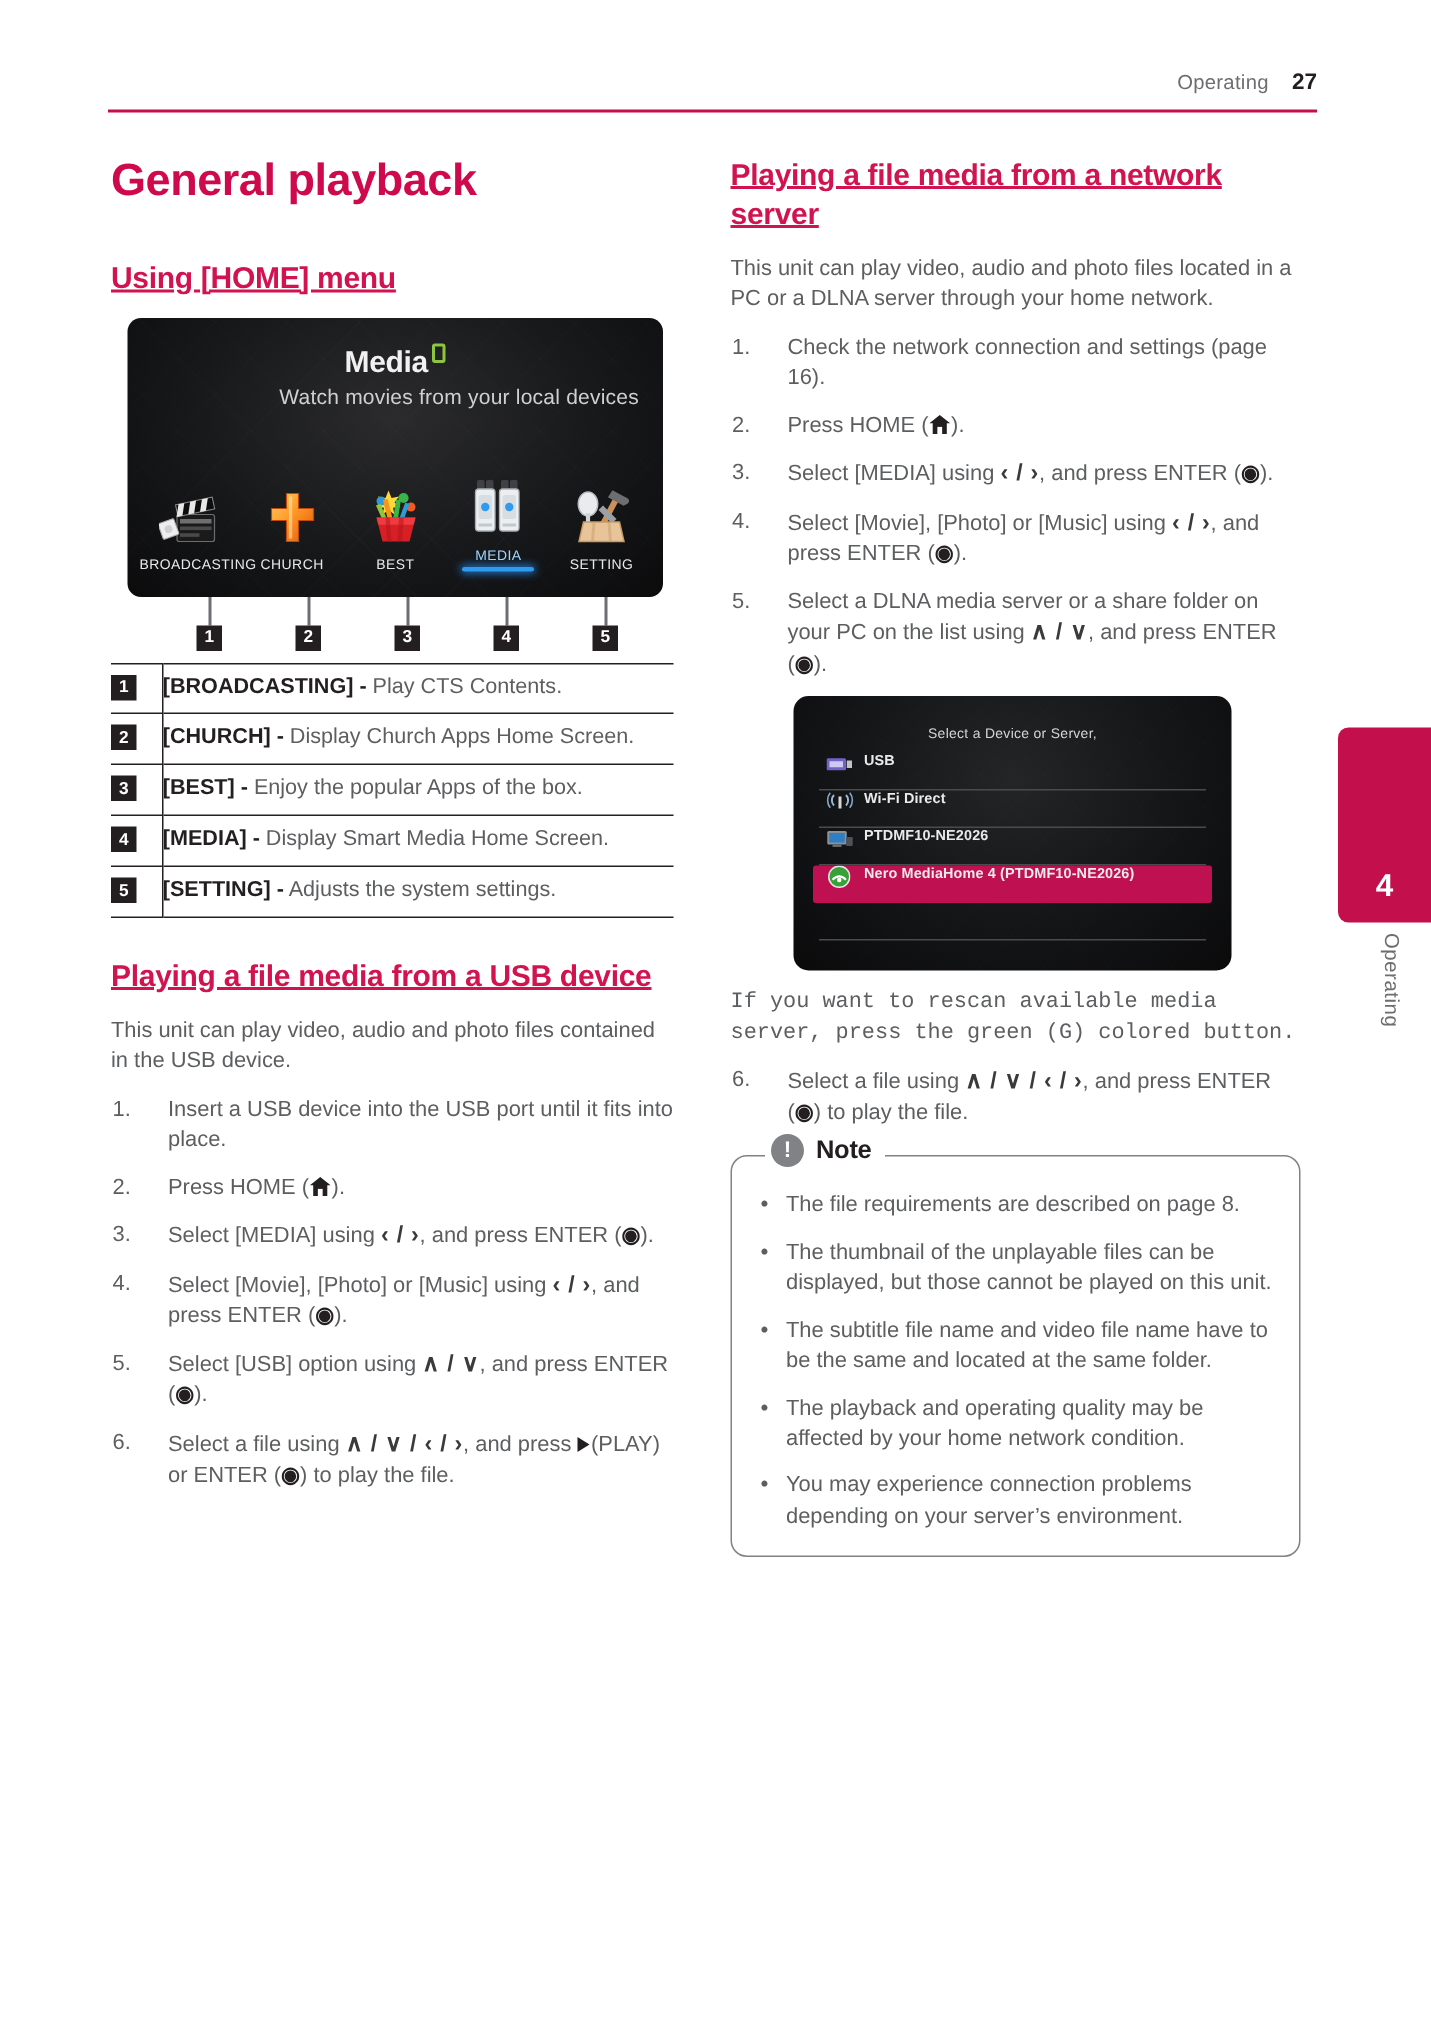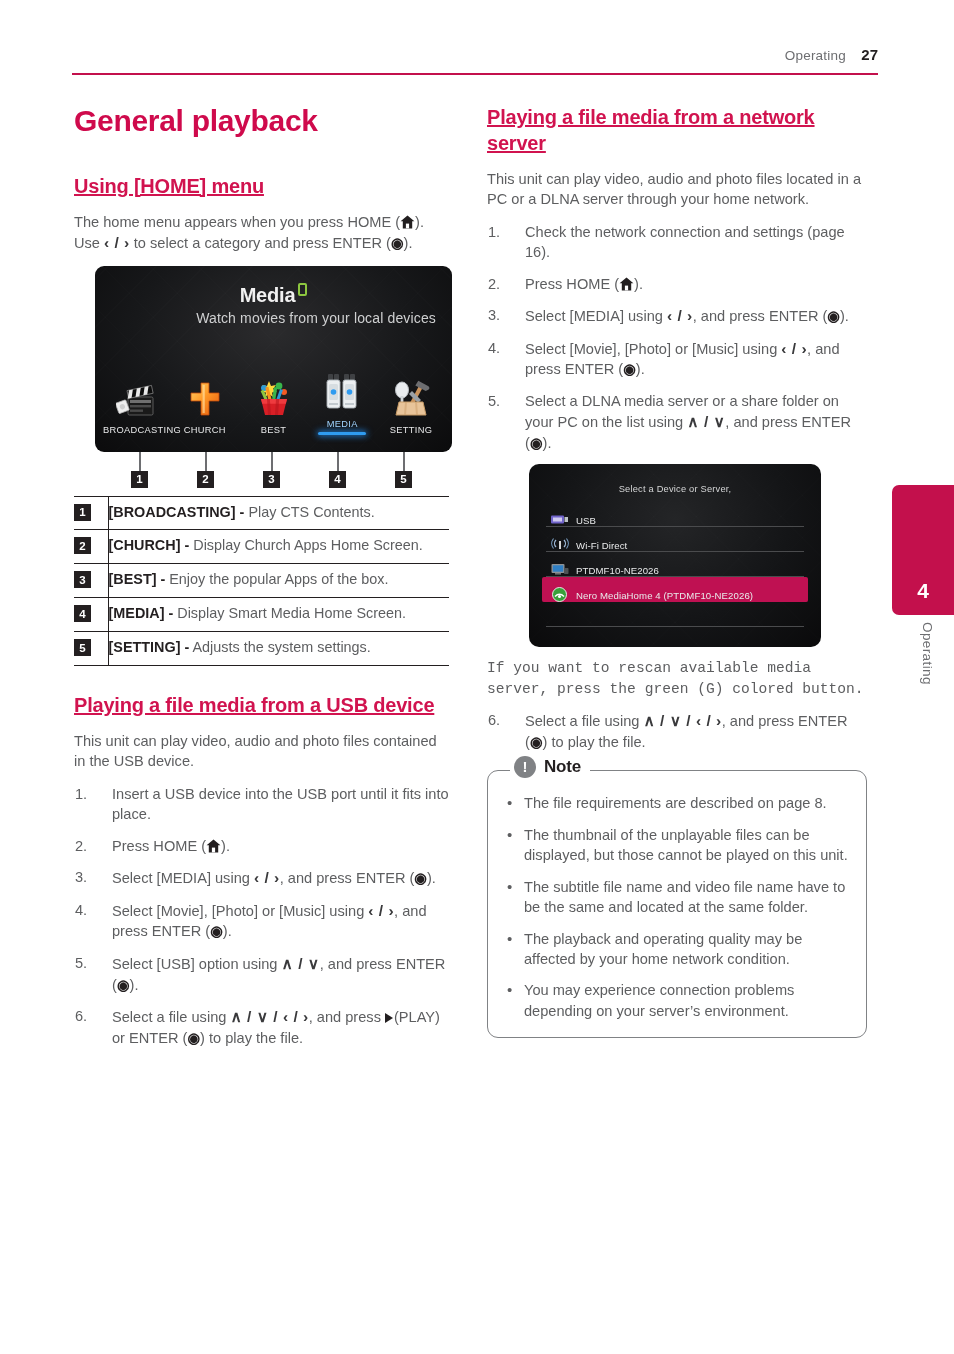--- a/index.html
+++ b/index.html
@@ -79,21 +79,21 @@
     display:inline-block; width:0;height:0;
     border-left: 8px solid #231f20;
     border-top: 5.5px solid transparent;
     border-bottom: 5.5px solid transparent;
     vertical-align: -1px; margin-right: 1px;
   }
 
   
   .tvshot {
     position: relative; width: 357px; height: 186px;
-    border-radius: 9px; margin: 6px 0 0 21px;
+    border-radius: 9px; margin: 6px 0 0 11px;
     background:
       radial-gradient(ellipse at 50% 35%, #2b2b2d 0%, #17181a 55%, #0b0b0c 100%);
     overflow: hidden;
     padding-left: 36px;
   }
   .tvshot .diamonds {
     position: absolute; inset: 0; opacity: .30;
     background-image:
       repeating-linear-gradient(45deg, rgba(255,255,255,.045) 0 1px, transparent 1px 34px),
       repeating-linear-gradient(-45deg, rgba(255,255,255,.045) 0 1px, transparent 1px 34px);
@@ -165,22 +165,22 @@
     background-image:
       repeating-linear-gradient(45deg, rgba(255,255,255,.04) 0 1px, transparent 1px 30px),
       repeating-linear-gradient(-45deg, rgba(255,255,255,.04) 0 1px, transparent 1px 30px);
   }
   .dev-title {
     position: absolute; top: 20px; left:0; right:0; text-align:center;
     font-size: 9.3px; color: #d5d6d7; letter-spacing: .2px;
   }
   .dev-list { position: absolute; top: 38px; left: 17px; right: 17px; }
   .dev-row {
-    height: 25px; display:flex; align-items:flex-end;
-    border-bottom: 1px solid #4a4b4d; padding-left: 4px;
+    height: 25px; display:flex; align-items:flex-start;
+    border-bottom: 1px solid #4a4b4d; padding-left: 4px; font-weight: bold;
   }
   .dev-row.sel {
     background: #bf1152; border-bottom: 1px solid #bf1152;
     margin-left: -4px; margin-right: -4px; padding-left: 8px; border-radius: 2px;
   }
   .dev-row.empty { border-bottom: 1px solid #4a4b4d; }
   .dev-ico { width: 19px; height: 14px; margin-right: 7px; flex: 0 0 auto;
              display:flex; align-items:center; justify-content:center; }
   .dev-name { font-size: 9.6px; color: #e9eaeb; letter-spacing: .1px; }
 
@@ -241,26 +241,20 @@
     <span class="sidetab-num">4</span>
   </div>
   <div class="sidetab-label">Operating</div>
 
   <div class="col-left">
 
     <h1 class="chapter">General playback</h1>
 
     <h2 class="sect">Using [HOME] menu</h2>
 
-    <p class="body">
-      <span>The home menu appears when you press HOME (</span><span class="home-ico"><svg width="15" height="14" viewBox="0 0 15 14">
-            <path d="M7.5 0.6 L14.4 6.2 L12.2 6.2 L12.2 13.4 L2.8 13.4 L2.8 6.2 L0.6 6.2 Z" fill="#231f20"></path>
-            <rect x="5.9" y="8.6" width="3.2" height="4.8" fill="#fff"></rect>
-          </svg></span><span>). Use </span><span class="nav">‹ / ›</span><span> to select a category and press ENTER (</span><span class="ent">◉</span><span>).</span>
-    </p>
 
     <div class="tvshot">
       <div class="diamonds"></div>
       <div class="tv-logo">
         <span>Media</span><span class="sq"></span>
       </div>
       <div class="tv-sub">Watch movies from your local devices</div>
 
       <div class="tv-items">
 

